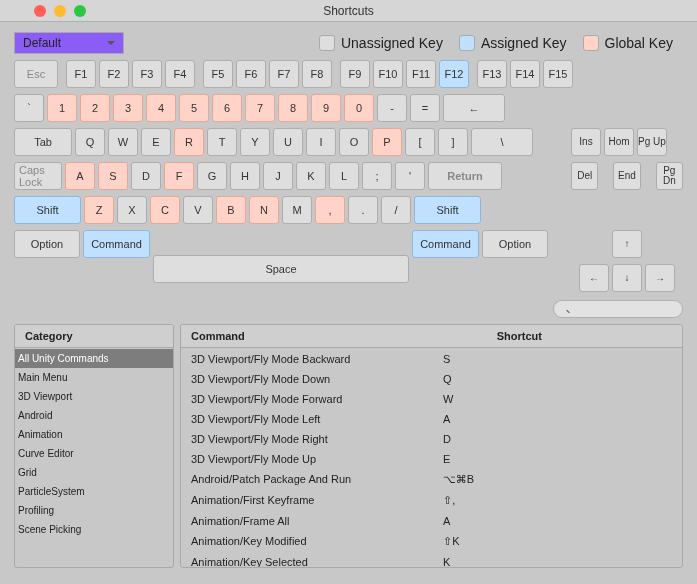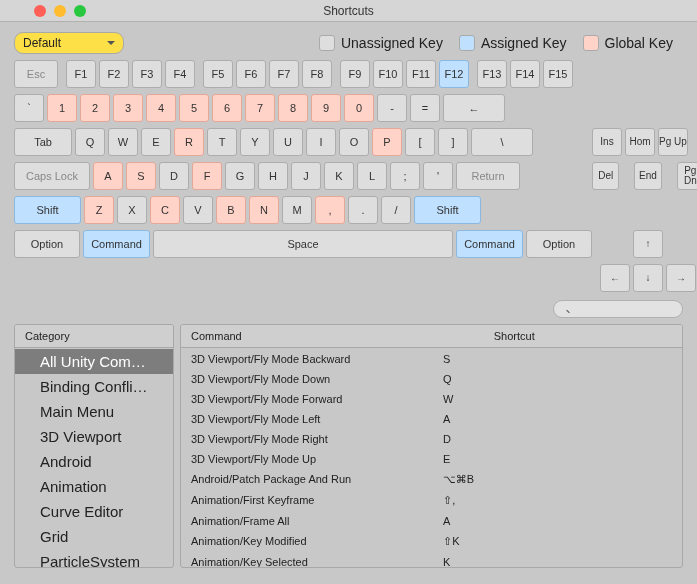--- a/index.html
+++ b/index.html
@@ -2,53 +2,53 @@
 <html><head>
 <meta charset="utf-8">
 <style>
   * { box-sizing: border-box; margin: 0; padding: 0; font-family: -apple-system, "Helvetica Neue", Arial, sans-serif; }
   body { background: #c8c8c8; font-size: 11px; color: #222; width: 697px; height: 584px; overflow: hidden; }
   .titlebar { height: 22px; background: #d6d6d6; border-bottom: 1px solid #b0b0b0; display: flex; align-items: center; position: relative; padding-left: 24px; }
   .traffic { display: flex; gap: 8px; padding-left: 10px; }
   .tdot { width: 12px; height: 12px; border-radius: 50%; }
   .title { position: absolute; left: 0; right: 0; text-align: center; font-size: 12px; color: #333; pointer-events: none; }
   .toolbar { display: flex; align-items: center; padding: 10px 14px 2px; justify-content: space-between; }
-  .profile-dd { background: #fde047; border: 1px solid #a9a9a9; border-radius: 9px; width: 110px; height: 22px; display: flex; align-items: center; padding: 0 8px; font-size: 12px; position: relative; cursor: default; }
+  .profile-dd { background: #8b5cf6; border: 1px solid #a9a9a9; border-radius: 1px; width: 110px; height: 22px; display: flex; align-items: center; padding: 0 8px; font-size: 12px; position: relative; cursor: default; }
   .profile-dd:after { content: ""; position: absolute; right: 8px; top: 50%; border: 4px solid transparent; border-top-color: #555; transform: translateY(-2px); }
   .legend { display: flex; align-items: center; gap: 6px; }
   .swatch { width: 16px; height: 16px; border: 1px solid #aaa; border-radius: 3px; display: inline-block; }
   .leg-label { font-size: 14px; margin-right: 10px; color: #222; }
 
   .keyboard { padding: 4px 14px 8px; }
   .krow { display: flex; gap: 8px; margin-bottom: 6px; }
   .kcluster { display: flex; gap: 3px; }
   .key { background: #dedede; border: 1px solid #adadad; border-radius: 3px; height: 28px; min-width: 30px; display: flex; align-items: center; justify-content: center; font-size: 11px; padding: 0 4px; color: #333; cursor: default; }
   .key.assigned { background: #bfe0ff; border-color: #8ab8e0; }
   .key.global { background: #ffd3c8; border-color: #e6a896; }
   .key.muted { color: #888; }
   .key-w { width: 30px; } .key-w2 { width: 62px; } .key-w15 { width: 44px; }
-  .key-tab { width: 58px; } .key-caps { width: 76px; } .key-shift { width: 67px; }
-  .key-ret { width: 64px; } .key-space { width: 300px; } .key-opt { width: 66px; } .key-cmd { width: 67px; }
+  .key-tab { width: 58px; } .key-caps { width: 48px; } .key-shift { width: 67px; }
+  .key-ret { width: 74px; font-weight: bold; } .key-space { width: 256px; margin-top: 25px; } .key-opt { width: 66px; } .key-cmd { width: 67px; }
   .key-bslash { width: 62px; }
   .navkey { background: #dedede; border: 1px solid #adadad; border-radius: 3px; width: 30px; height: 28px; display: flex; align-items: center; justify-content: center; font-size: 10px; color: #333; line-height: 1; text-align: center; }
 
   .search-row { display: flex; justify-content: flex-end; padding: 0 14px 6px; }
   .search { width: 130px; height: 18px; background: #e2e2e2; border: 1px solid #b0b0b0; border-radius: 9px; padding: 0 8px 0 20px; font-size: 10px; position: relative; }
   .search-wrap { position: relative; width: 130px; }
   .search-wrap:before { content: ""; position: absolute; left: 6px; top: 3px; width: 8px; height: 8px; border: 1px solid #555; border-radius: 50%; }
   .search-wrap:after { content: ""; position: absolute; left: 13px; top: 11px; width: 4px; height: 1px; background: #555; transform: rotate(45deg); }
 
   .lists { display: flex; gap: 6px; padding: 0 14px 14px; }
   .panel { background: #c8c8c8; border: 1px solid #a8a8a8; border-radius: 3px; overflow: hidden; }
   .cat-panel { width: 160px; height: 244px; position: relative; }
   .cmd-panel { flex: 1; height: 244px; position: relative; }
-  .phdr { background: #cfcfcf; border-bottom: 1px solid #a8a8a8; font-weight: 400; font-size: 11px; padding: 5px 10px; display: flex; text-align: right; }
+  .phdr { background: #cfcfcf; border-bottom: 1px solid #a8a8a8; font-weight: 700; font-size: 11px; padding: 5px 10px; display: flex; text-align: right; }
   .phdr .col-b { margin-left: 252px; }
   .plist { overflow-y: auto; position: absolute; top: 24px; bottom: 0; left: 0; right: 0; }
-  .prow { padding: 4px 25px; font-size: 15px; color: #222; cursor: default; white-space: nowrap; overflow: hidden; text-overflow: ellipsis; }
+  .prow { padding: 4px 3px; font-size: 10px; color: #222; cursor: default; white-space: nowrap; overflow: hidden; text-overflow: ellipsis; }
   .prow.sel { background: #7d7d7d; color: #fff; }
   .cmdrow { display: flex; padding: 4px 10px; font-size: 11px; }
   .cmdrow .a { width: 252px; overflow: hidden; text-overflow: ellipsis; }
   .cmdrow .b { flex: 1; }
   .plist::-webkit-scrollbar { width: 8px; }
   .plist::-webkit-scrollbar-thumb { background: #8a8a8a; border-radius: 4px; }
   .plist::-webkit-scrollbar-track { background: transparent; }
 </style>
 </head>
 <body>
@@ -217,21 +217,20 @@
   </div>
 </div>
 
 <div class="lists">
   <div class="panel cat-panel">
     <div class="phdr">
         <span>Category</span>
       </div>
     <div class="plist" id="catlist">
         <div class="prow sel">All Unity Commands</div>
-        <div class="prow">Binding Conflicts</div>
         <div class="prow">Main Menu</div>
         <div class="prow">3D Viewport</div>
         <div class="prow">Android</div>
         <div class="prow">Animation</div>
         <div class="prow">Curve Editor</div>
         <div class="prow">Grid</div>
         <div class="prow">ParticleSystem</div>
         <div class="prow">Profiling</div>
         <div class="prow">Scene Picking</div>
       </div>

